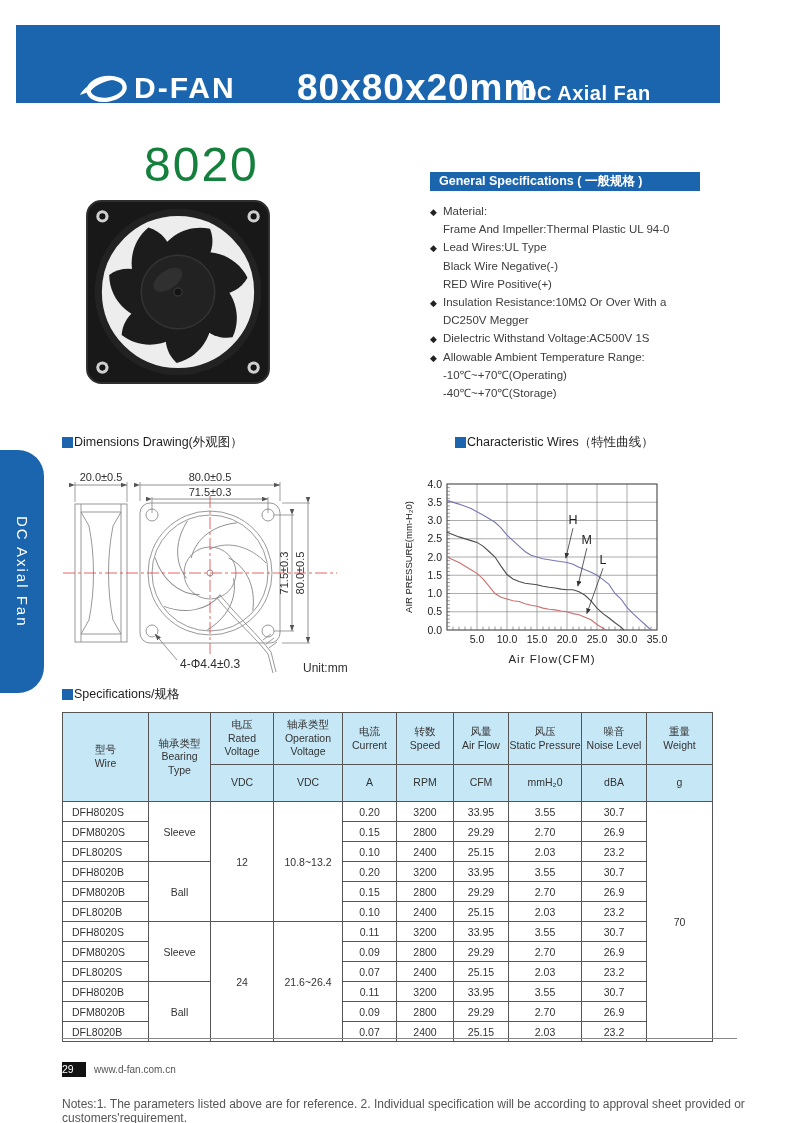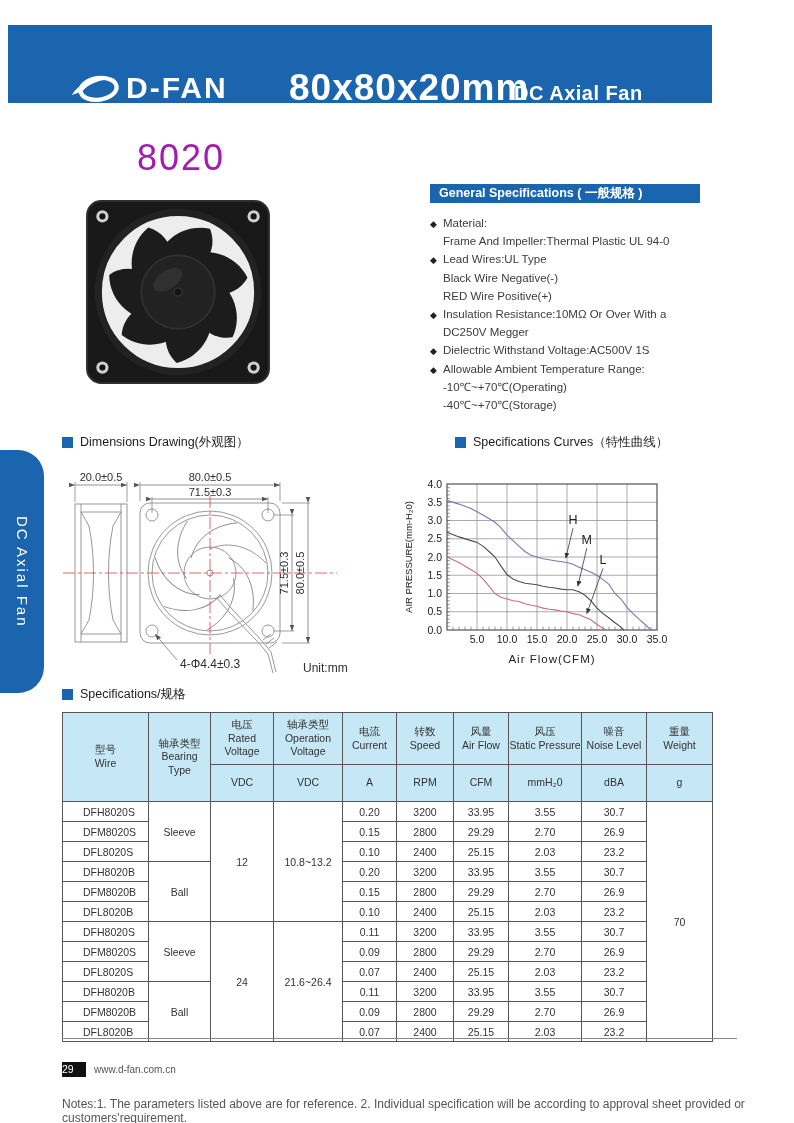--- a/index.html
+++ b/index.html
@@ -1,63 +1,63 @@
 <!DOCTYPE html>
 <html style="--accent: #1b65af; --table-head: #c6e7f6;"><head>
 <meta charset="utf-8">
 <style>
   *{margin:0;padding:0;box-sizing:border-box}
   html,body{background:#fff}
   .page{position:relative;width:794px;height:1123px;background:#fff;overflow:hidden;
         font-family:"Liberation Sans",sans-serif;color:#333}
 
   
-  .topbar{position:absolute;left:8px;top:25px;width:704px;height:78px;background:var(--accent,#1b65af)}
+  .topbar{position:absolute;left:16px;top:25px;width:704px;height:78px;background:var(--accent,#1b65af)}
   .brand{position:absolute;left:118px;top:46px;color:#fff;font-size:30px;font-weight:bold;letter-spacing:2px}
   .brand-swoosh{position:absolute;left:62px;top:44px}
   .size-title{position:absolute;left:281px;top:42px;color:#fff;font-size:37px;font-weight:bold;letter-spacing:1px}
   .sub-title{position:absolute;left:506px;top:57px;color:#fff;font-size:20px;font-weight:bold;letter-spacing:.5px}
 
   
-  .model-number{position:absolute;left:137px;top:137px;font-size:36px;color:#a21caf;letter-spacing:2px}
+  .model-number{position:absolute;left:144px;top:137px;font-size:48px;color:#15803d;letter-spacing:2px}
   .fan-photo{position:absolute;left:86px;top:198px}
 
   
   .side-tab{position:absolute;left:0;top:450px;width:44px;height:243px;background:var(--accent,#1b65af);
             border-radius:0 26px 26px 0;display:flex;align-items:center;justify-content:center}
   .side-tab span{writing-mode:vertical-rl;color:#fff;font-size:15px;letter-spacing:2px}
 
   
-  .gs{position:absolute;left:430px;top:184px;width:300px}
+  .gs{position:absolute;left:430px;top:172px;width:300px}
   .gs-bar{width:270px;height:19px;background:var(--accent,#1b65af);color:#fff;font-size:12.5px;
           font-weight:bold;line-height:19px;padding-left:9px}
   .gs-list{margin-top:11px;font-size:11.5px;color:#3c3c3c}
   .spec-line{position:relative;padding-left:13px;line-height:18.2px;white-space:nowrap}
   .spec-line .diamond{position:absolute;left:0;top:1px;font-size:9px;color:#222}
 
   
-  .sec{position:absolute;font-size:12.5px;color:#1d1d1d;display:flex;align-items:center;gap:7px;white-space:nowrap}
+  .sec{position:absolute;font-size:12.5px;color:#1d1d1d;display:flex;align-items:center;gap:1px;white-space:nowrap}
   .sec .sq{width:11px;height:11px;background:var(--accent,#1b65af);flex:none}
   .sec-dims{left:62px;top:434px}
   .sec-curves{left:455px;top:434px}
   .sec-specs{left:62px;top:686px}
 
   .dims-svg{position:absolute;left:55px;top:468px}
   .chart-svg{position:absolute;left:400px;top:468px}
   svg text{font-family:"Liberation Sans",sans-serif}
 
   
   .spec-table{position:absolute;left:62px;top:712px;width:650px;border-collapse:collapse;
               table-layout:fixed;font-size:10.5px;color:#333}
   .spec-table th,.spec-table td{border:1px solid #555;text-align:center;vertical-align:middle;padding:0;overflow:hidden}
   .spec-table thead th{background:var(--table-head,#c6e7f6);font-weight:normal;line-height:1.3}
   .spec-table tr.h1 th{height:52px}
   .spec-table tr.h2 th{height:37px}
   .spec-table tbody td{height:20px;background:#fff}
-  .spec-table td.model-cell{text-align:left;padding-left:20px}
+  .spec-table td.model-cell{text-align:left;padding-left:9px}
 
   
   .rule{position:absolute;left:62px;top:1038px;width:675px;border-top:1px solid #888}
   .notes{position:absolute;left:62px;top:1097px;width:690px;font-size:12px;color:#555}
   .page-badge{position:absolute;left:62px;top:1062px;width:24px;height:15px;background:#111;color:#fff;
               font-size:10.5px;text-align:left;line-height:15px}
   .website{position:absolute;left:94px;top:1064px;font-size:10px;color:#555}
 </style>
 </head>
 <body>
@@ -125,21 +125,21 @@
         <div class="spec-line"><span>-40℃~+70℃(Storage)</span></div>
       </div>
   </div>
 
   <div class="sec sec-dims">
     <span class="sq"></span>
     <span>Dimensions Drawing(外观图）</span>
   </div>
   <div class="sec sec-curves">
     <span class="sq"></span>
-    <span>Specifications Curves（特性曲线）</span>
+    <span>Characteristic Wires（特性曲线）</span>
   </div>
   <div class="sec sec-specs">
     <span class="sq"></span>
     <span>Specifications/规格</span>
   </div>
 
   <svg class="dims-svg" width="340" height="215" viewBox="0 0 340 215">
     <defs>
       <marker id="dimarr" markerWidth="9" markerHeight="8" refX="8" refY="3" orient="auto">
         <path d="M0,0 L8,3 L0,6 Z" fill="#555"></path>

